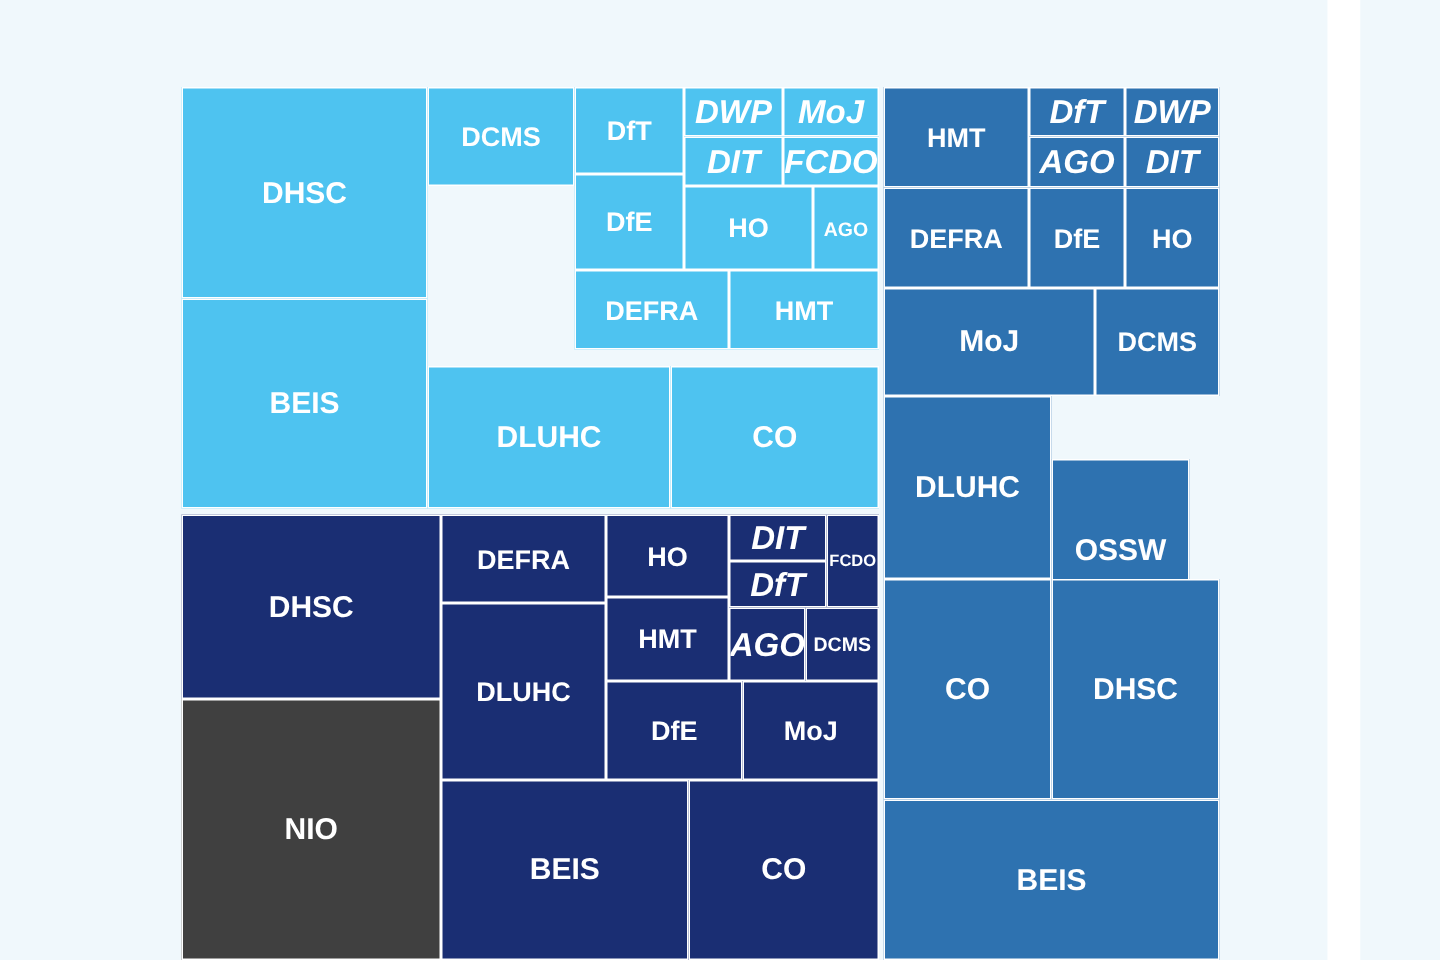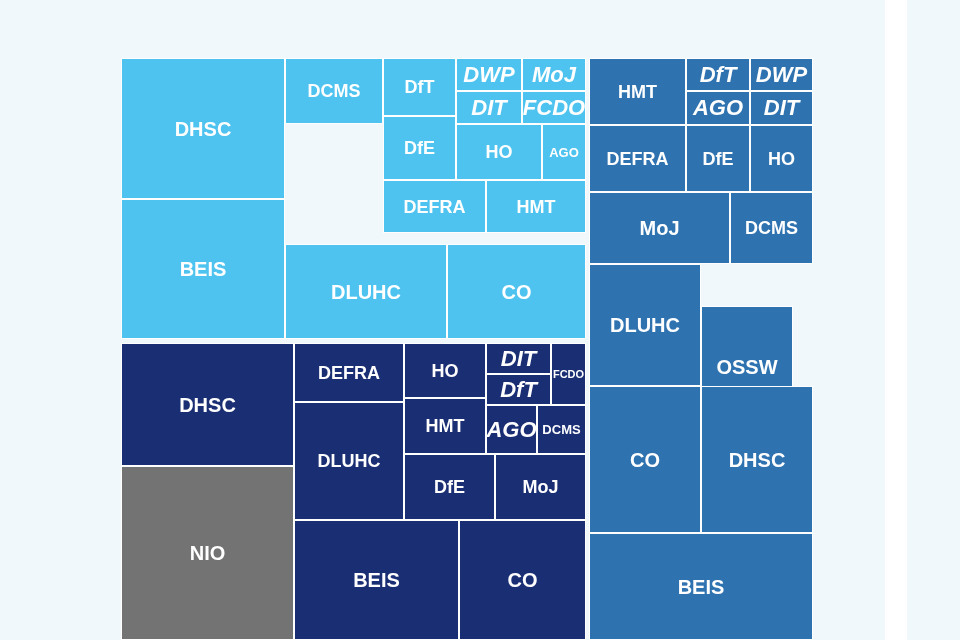--- a/index.html
+++ b/index.html
@@ -154,21 +154,21 @@
           <span class="cell-label sz-lg">DLUHC</span>
         </div>
         <div class="cell" style="left: 447px; top: 189px; width: 139px; height: 95px; background: rgb(78, 195, 240);">
           <span class="cell-label sz-lg">CO</span>
         </div>
       </div>
       <div class="group" style="left: 0px; top: 0px; width: 885px; height: 585px;">
         <div class="cell" style="left: 121px; top: 288px; width: 173px; height: 123px; background: rgb(26, 46, 115);">
           <span class="cell-label sz-lg">DHSC</span>
         </div>
-        <div class="cell" style="left: 121px; top: 411px; width: 173px; height: 174px; background: #737373;">
+        <div class="cell" style="left: 121px; top: 411px; width: 173px; height: 174px; background: #404040;">
           <span class="cell-label sz-lg">NIO</span>
         </div>
         <div class="cell" style="left: 294px; top: 288px; width: 110px; height: 59px; background: rgb(26, 46, 115);">
           <span class="cell-label sz-md">DEFRA</span>
         </div>
         <div class="cell" style="left: 294px; top: 347px; width: 110px; height: 118px; background: rgb(26, 46, 115);">
           <span class="cell-label sz-md">DLUHC</span>
         </div>
         <div class="cell" style="left: 404px; top: 288px; width: 82px; height: 55px; background: rgb(26, 46, 115);">
           <span class="cell-label sz-md">HO</span>

